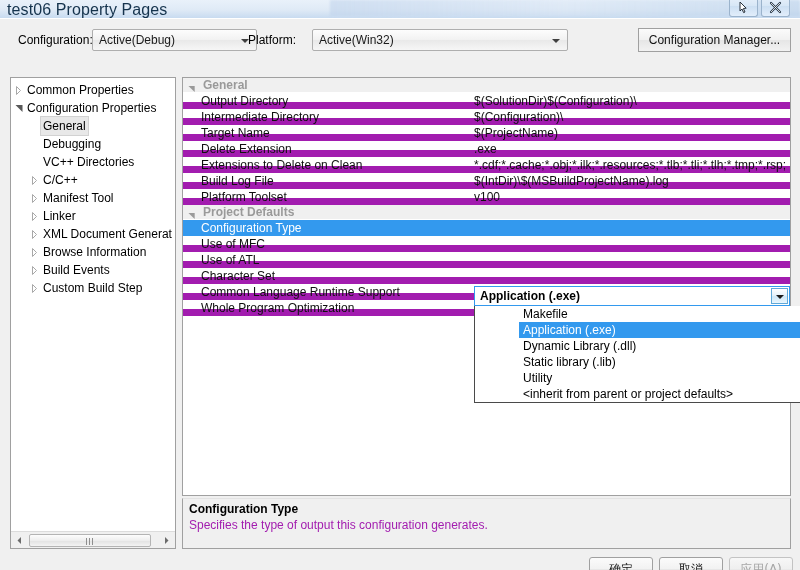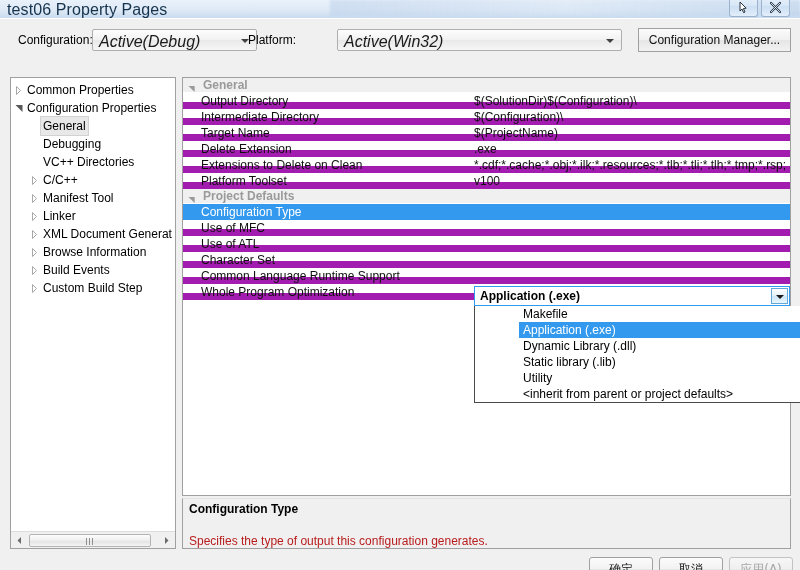--- a/index.html
+++ b/index.html
@@ -69,31 +69,31 @@
   #platform-label { left: 248px; }
 
   .combo {
     position: absolute; top: 2px; height: 22px;
     background: linear-gradient(to bottom,#fdfdfd 0%, #f2f2f2 48%, #e9e9e9 52%, #f6f6f6 100%);
     border: 1px solid #aeaeae;
     border-radius: 2px;
   }
   .combo .combo-text {
     position: absolute; left: 6px; top: 3px;
-    font-size: 16px; color: #1a1a1a; white-space: nowrap; font-style: italic;
+    font-size: 12px; color: #1a1a1a; white-space: nowrap;
   }
   .combo .combo-arrow {
     position: absolute; right: 7px; top: 9px;
     width: 0; height: 0;
     border-left: 4px solid transparent;
     border-right: 4px solid transparent;
     border-top: 4px solid #404040;
   }
   #configuration-combo { left: 92px; width: 165px; }
-  #platform-combo { left: 337px; width: 285px; }
+  #platform-combo { left: 312px; width: 256px; }
 
   #configuration-manager-button {
     position: absolute; left: 638px; top: 1px; width: 153px; height: 24px;
     background: linear-gradient(to bottom,#fbfbfb 0%, #f1f1f1 48%, #e6e6e6 52%, #f2f2f2 100%);
     border: 1px solid #a0a0a0; border-radius: 0;
     font-size: 12px; color: #111;
     display:flex; align-items:center; justify-content:center;
   }
 
   
@@ -223,21 +223,21 @@
     background: #f0f0f0;
     border: 1px solid #a0a0a0;
     border-top: 1px solid #e3e3e3;
   }
   #description-title {
     position:absolute; left: 6px; top: 3px;
     font-size: 12px; font-weight: bold; color: #000;
   }
   #description-text {
     position:absolute; left: 6px; top: 19px;
-    font-size: 12px; color: #b91c1c; margin-top: 16px;
+    font-size: 12px; color: #a21caf;
   }
 
   
   #footer {
     position: absolute; left: 0; top: 532px; width: 800px; height: 38px;
   }
   .dlg-btn {
     position:absolute; top: 6px; height: 24px; width: 64px;
     background: linear-gradient(to bottom,#fbfbfb 0%, #f2f2f2 48%, #e7e7e7 52%, #f3f3f3 100%);
     border: 1px solid #a0a0a0; border-radius: 3px;
@@ -382,20 +382,24 @@
           </div>
           <div class="prop-row">
             <span class="pname">Delete Extension</span>
             <span class="pval">.exe</span>
           </div>
           <div class="prop-row">
             <span class="pname">Extensions to Delete on Clean</span>
             <span class="pval">*.cdf;*.cache;*.obj;*.ilk;*.resources;*.tlb;*.tli;*.tlh;*.tmp;*.rsp;*.pgc</span>
           </div>
           <div class="prop-row">
+            <span class="pname">Build Log File</span>
+            <span class="pval">$(IntDir)\$(MSBuildProjectName).log</span>
+          </div>
+          <div class="prop-row">
             <span class="pname">Platform Toolset</span>
             <span class="pval">v100</span>
           </div>
           <div class="cat-row"><span class="cat-tw"><svg width="8" height="8" viewBox="0 0 9 9">
                 <path d="M0.5 1 L7.5 1 L7.5 8 Z" fill="#9a9a9a"></path>
               </svg></span><span>Project Defaults</span></div>
           <div class="prop-row selected">
             <span class="pname">Configuration Type</span>
             <span class="pval"></span>
           </div>

